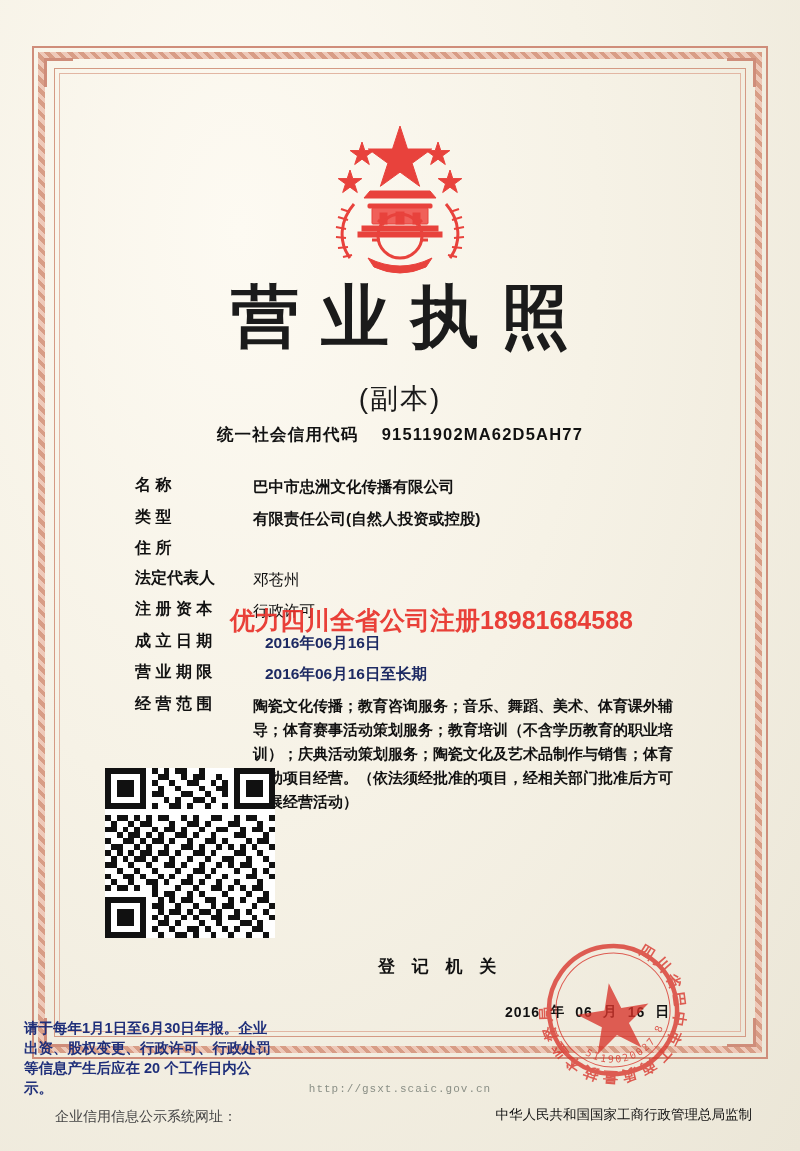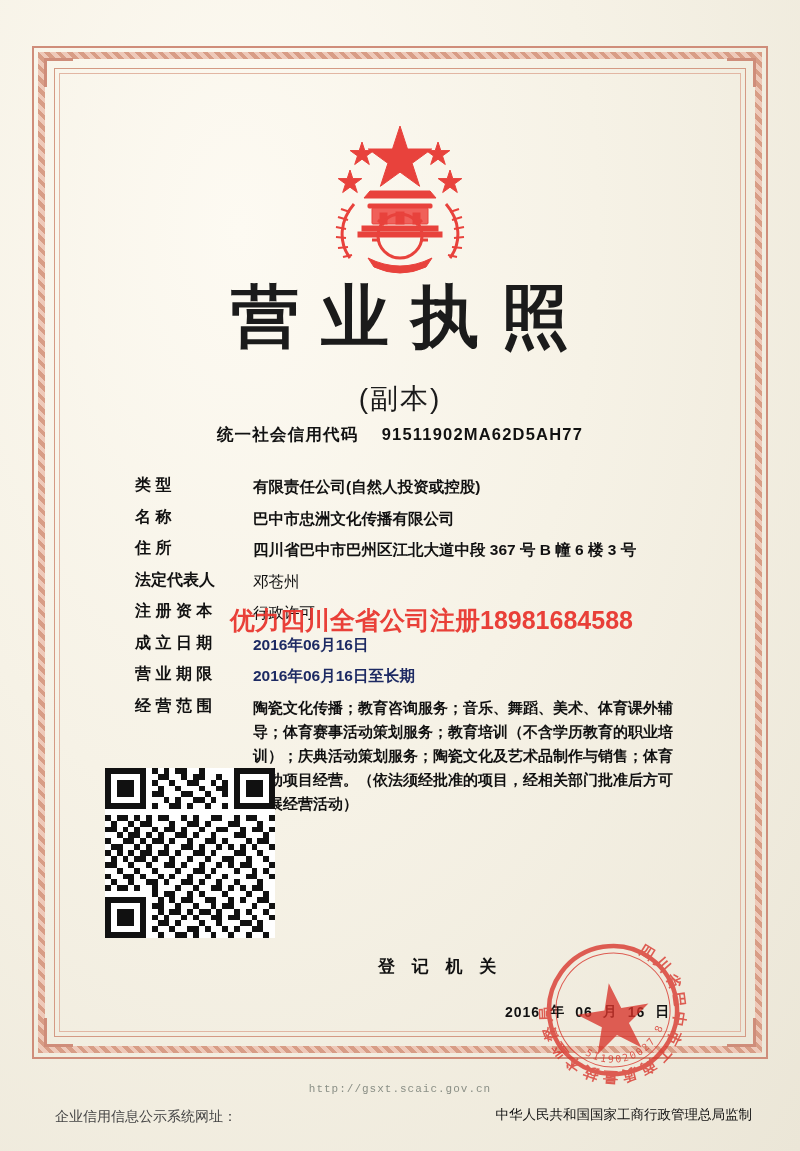--- a/index.html
+++ b/index.html
@@ -67,21 +67,21 @@
     font-size:16px;font-weight:bold;color:#111;
     display:flex;justify-content:space-between;
     letter-spacing:0;
   }
   .val{
     font-size:15.5px;color:#111;font-weight:bold;line-height:23px;
     flex:1;
   }
   .val.thin{font-weight:normal;}
   .val.scope{font-weight:bold;font-size:15px;line-height:24px;}
-  .val.date{color:#1d2a63;}
+  .val.date{color:#1d2a63;margin-left:12px;}
   
   #qr{
     position:absolute;left:105px;top:768px;width:170px;height:170px;
   }
   
   #registrar{
     position:absolute;left:378px;top:955px;
     font-size:17px;font-weight:bold;letter-spacing:6px;color:#111;
   }
   #date-line{
@@ -181,32 +181,31 @@
 
   <div id="credit-code">
     <span>统一社会信用代码</span>
     &nbsp;&nbsp;
     <span>91511902MA62D5AH77</span>
   </div>
 
   <div id="fields">
 
     <div class="row">
+      <div class="lbl">名        称</div>
+      <div class="val">巴中市忠洲文化传播有限公司</div>
+    </div>
+
+    <div class="row">
       <div class="lbl">类        型</div>
       <div class="val">有限责任公司(自然人投资或控股)</div>
     </div>
 
     <div class="row">
-      <div class="lbl">名        称</div>
-      <div class="val">巴中市忠洲文化传播有限公司</div>
-    </div>
-
-    <div class="row">
       <div class="lbl">住        所</div>
-      <div class="val">四川省巴中市巴州区江北大道中段 367 号 B 幢 6 楼 3 号</div>
     </div>
 
     <div class="row">
       <div class="lbl">法定代表人</div>
       <div class="val thin">邓苍州</div>
     </div>
 
     <div class="row">
       <div class="lbl">注 册 资 本</div>
       <div class="val thin">行政许可</div>
@@ -505,20 +504,21 @@
       <path d="M85 58 l8.5 26.2 27.5 0 -22.3 16.2 8.5 26.2 -22.2 -16.2 -22.2 16.2 8.5 -26.2 -22.3 -16.2 27.5 0z" fill="#d8342b"></path>
       <text font-size="15" font-weight="bold" fill="#d8342b" letter-spacing="3.2" font-family="DejaVu Sans, sans-serif">
         <textPath href="#sealArc" startOffset="9%">四川省巴中市工商质量技术监督局</textPath>
       </text>
       <text font-size="10" fill="#d8342b" letter-spacing="2" font-family="DejaVu Sans Mono, monospace">
         <textPath href="#sealArcBottom" startOffset="16%">5119020027 8</textPath>
       </text>
     </g>
   </svg>
 
+  <div id="notice">请于每年1月1日至6月30日年报。企业出资、股权变更、行政许可、行政处罚等信息产生后应在 20 个工作日内公示。</div>
 
   <div id="url-center">http://gsxt.scaic.gov.cn</div>
 
   <div id="bottom-left">
     <span>企业信用信息公示系统网址：</span>
   </div>
 
   <div id="bottom-right">中华人民共和国国家工商行政管理总局监制</div>
 
 </div>

